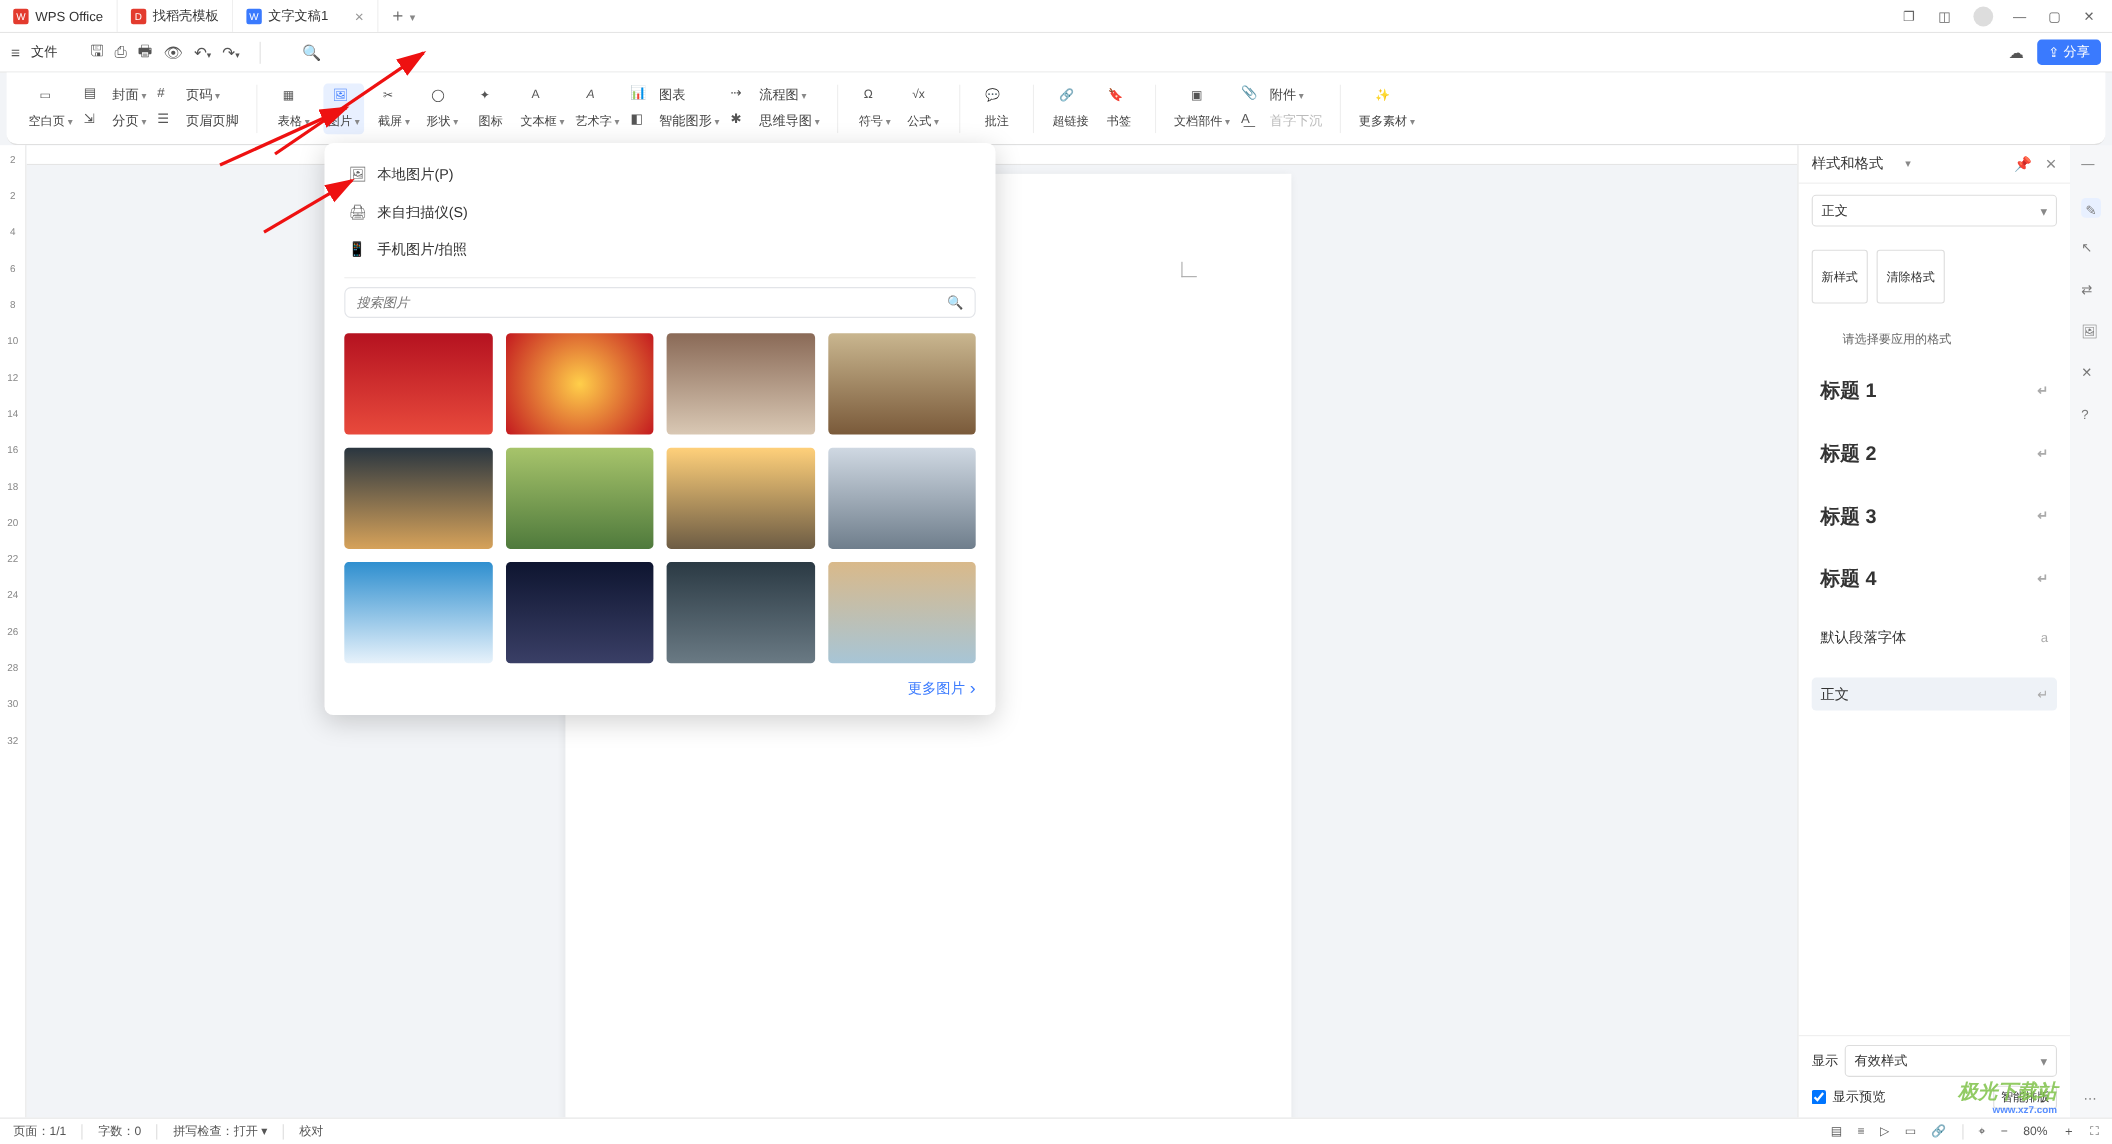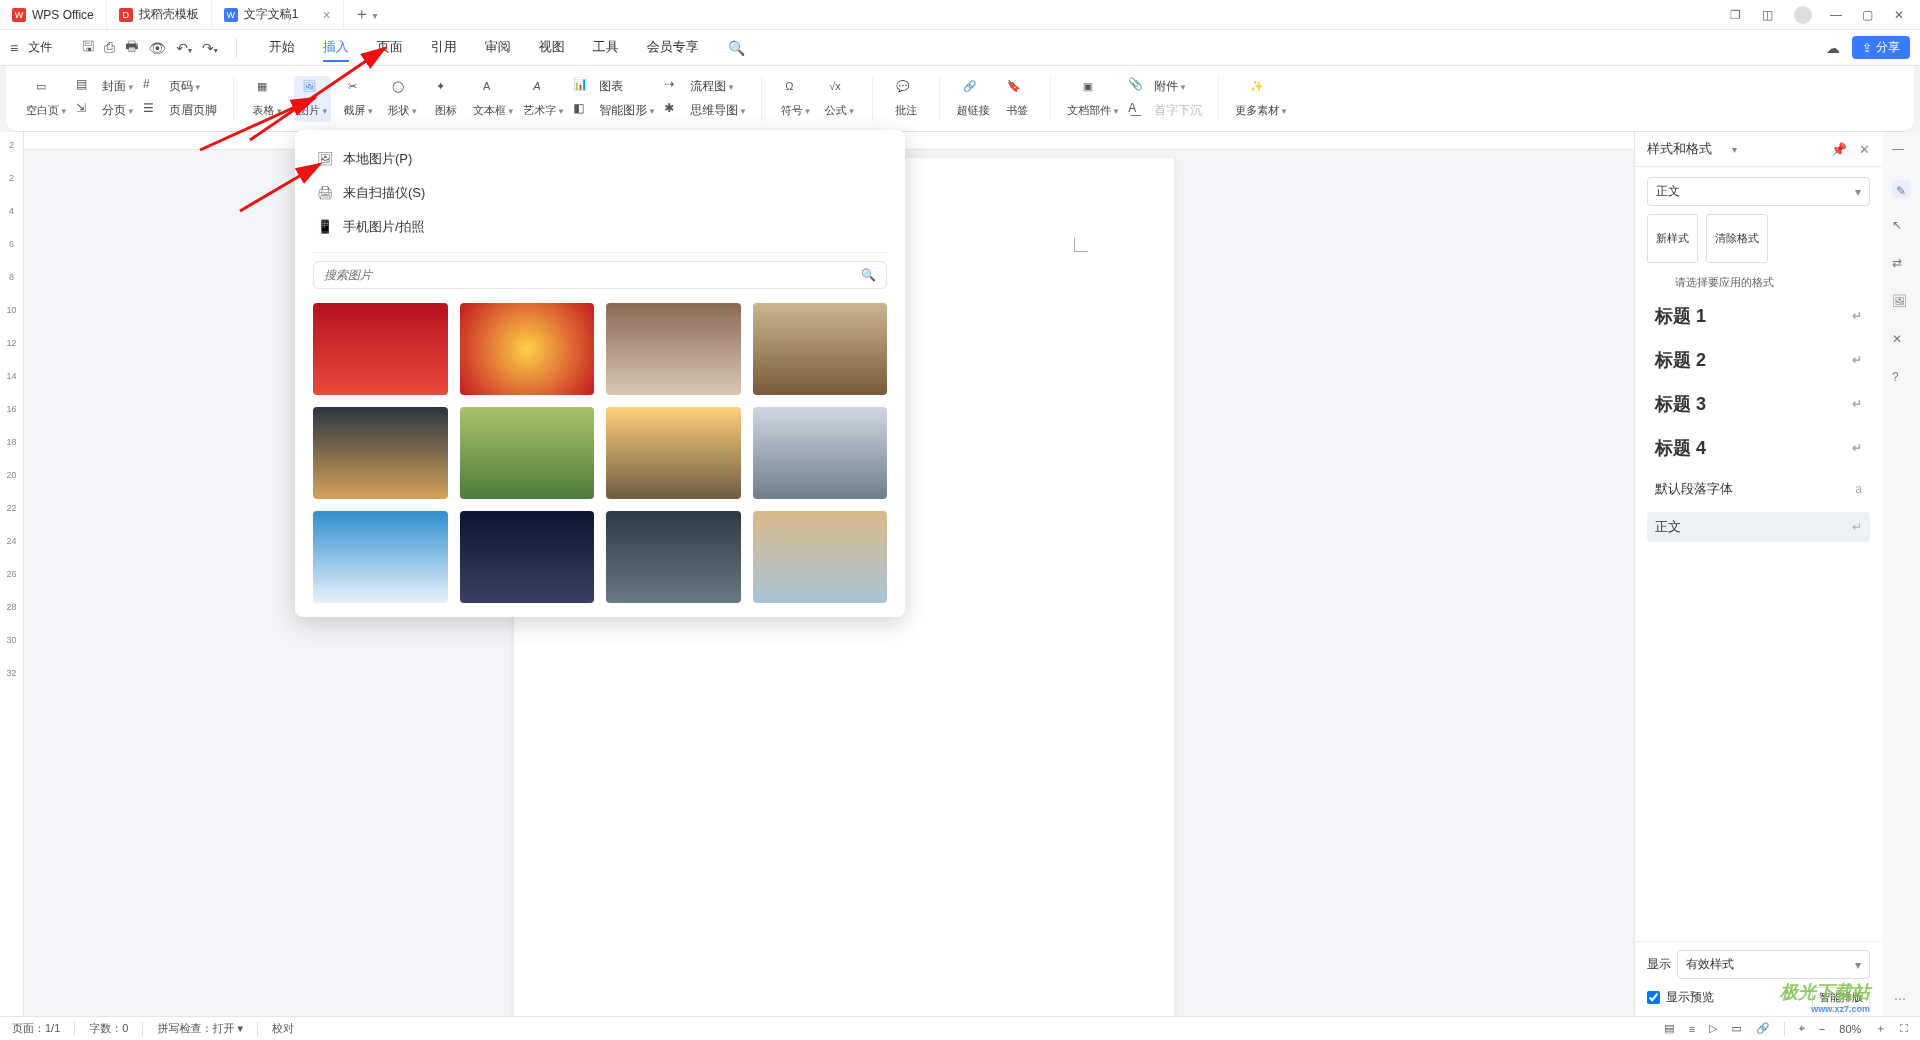--- a/index.html
+++ b/index.html
@@ -57,21 +57,21 @@
   .dd-search input { border: none; outline: none; flex: 1; font-size: 12px; font-style: italic; }
   .dd-grid { display: grid; grid-template-columns: repeat(4, 1fr); gap: 12px; }
   .thumb { width: 100%; height: 92px; border-radius: 4px; background-size: cover; background-position: center; cursor: pointer; }
   .dd-more { text-align: right; color: #3a7afe; font-size: 13px; margin-top: 14px; cursor: pointer; }
   .dd-more::after{content:" ›"; font-size:16px; vertical-align:middle;}
 
   
   .panel { width: 248px; background: #fff; border-left: 1px solid #e5e5e5; display: flex; flex-direction: column; }
   .panel-head { display: flex; align-items: center; padding: 8px 12px; font-size: 13px; gap: 20px; border-bottom: 1px solid #eee;}
   .panel-head .sp{margin-left:auto;display:flex;gap:12px;color:#888;}
-  .panel-body { padding: 10px 12px; flex: 1; display: flex; flex-direction: column; gap: 8px; }
+  .panel-body { padding: 10px 12px; flex: 1; display: flex; flex-direction: column; gap: 21px; }
   .sel { border: 1px solid #ddd; border-radius: 4px; padding: 5px 8px; display: flex; justify-content: space-between; align-items: center; font-size: 12px; cursor: pointer; }
   .pillrow{display:flex;gap:8px;}
   .pill { border: 1px solid #ddd; border-radius: 3px; padding: 16px 8px; font-size: 11px; cursor: pointer; }
   .hint { font-size: 11px; color: #666; margin-top: 4px; margin-left: 28px;}
   .style-item { display: flex; justify-content: space-between; align-items: center; padding: 6px 8px; border-radius: 4px; cursor: pointer; font-size: 13px;}
   .style-item.big { font-size: 18px; font-weight: 600; }
   .style-item .ret{color:#aaa;font-size:12px;}
   .style-item.sel-row{background:#eef2f7;}
   .panel-foot { border-top: 1px solid #eee; padding: 8px 12px; font-size: 12px; display:flex;flex-direction:column;gap:8px;}
   .panel-foot .row{display:flex;align-items:center;gap:6px;}
@@ -125,30 +125,20 @@
     <span class="hamburger">≡</span>
     <span>文件</span>
     <span style="width:10px"></span>
     <span class="qa">🖫</span>
     <span class="qa">⎙</span>
     <span class="qa">🖶</span>
     <span class="qa">👁</span>
     <span class="qa">↶<small style="font-size:8px">▾</small></span>
     <span class="qa">↷<small style="font-size:8px">▾</small></span>
     <div class="divider"></div>
-    <div class="menu-items">
-      <span class="menu-item">开始</span>
-      <span class="menu-item active">插入</span>
-      <span class="menu-item">页面</span>
-      <span class="menu-item">引用</span>
-      <span class="menu-item">审阅</span>
-      <span class="menu-item">视图</span>
-      <span class="menu-item">工具</span>
-      <span class="menu-item">会员专享</span>
-    </div>
     <span class="qa" style="margin-left:20px">🔍</span>
   </div>
   <div class="menu-right">
     <span class="qa">☁</span>
     <div class="share-btn">
         <span>⇪</span>
         <span>分享</span>
       </div>
   </div>
 </div>
@@ -420,20 +410,21 @@
     <div class="thumb" style="background:linear-gradient(#c9b68f,#7a5a3a);"></div>
     <div class="thumb" style="background:linear-gradient(#2a3640,#d6a25a);"></div>
     <div class="thumb" style="background:linear-gradient(#a7c46b,#4f7a3c);"></div>
     <div class="thumb" style="background:linear-gradient(#ffd07a,#6d5c44);"></div>
     <div class="thumb" style="background:linear-gradient(#cfd8e2,#6f7e8c);"></div>
     <div class="thumb" style="background:linear-gradient(#2f8fcf,#e7f2fb);"></div>
     <div class="thumb" style="background:linear-gradient(#0e1530,#3a3f66);"></div>
     <div class="thumb" style="background:linear-gradient(#2b3a44,#6a7a84);"></div>
     <div class="thumb" style="background:linear-gradient(#d9b98a,#a7c5d6);"></div>
   </div>
+  <div class="dd-more">更多图片</div>
 </div>
 
 <div class="arrow" style="top:40px;left:250px">
   <svg width="160" height="110">
       <defs>
         <marker id="ah1" markerWidth="10" markerHeight="10" refX="8" refY="3" orient="auto">
           <path d="M0,0 L9,3 L0,6 Z" fill="#e11"></path>
         </marker>
       </defs>
   <line x1="0" y1="100" x2="135" y2="8" stroke="#e11" stroke-width="3" marker-end="url(#ah1)"></line>

